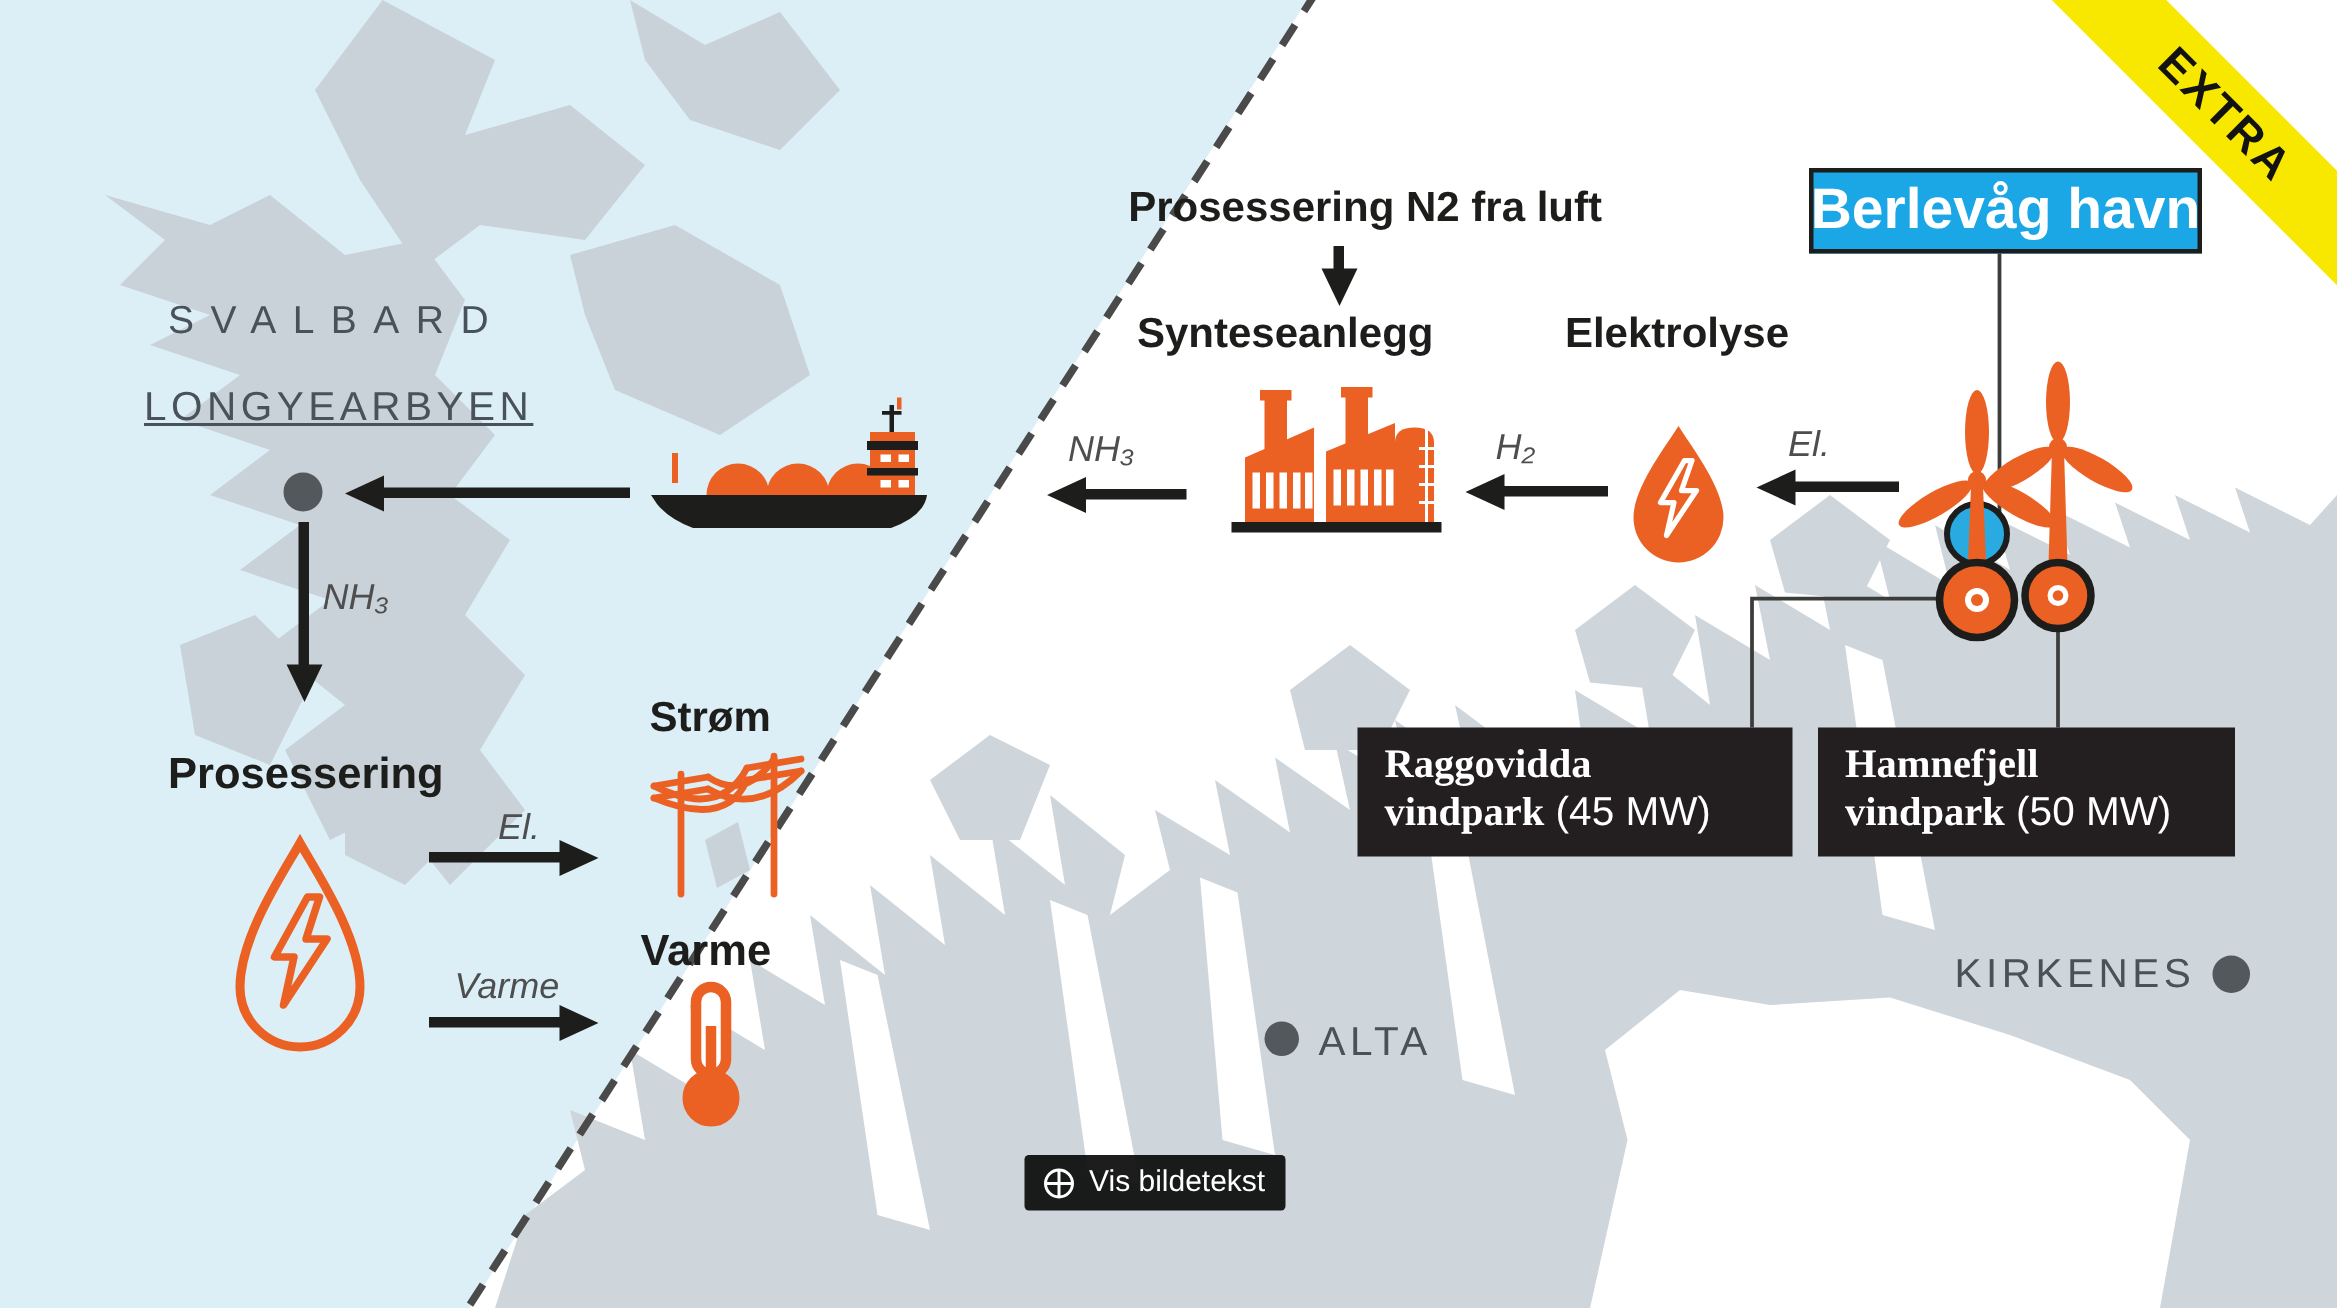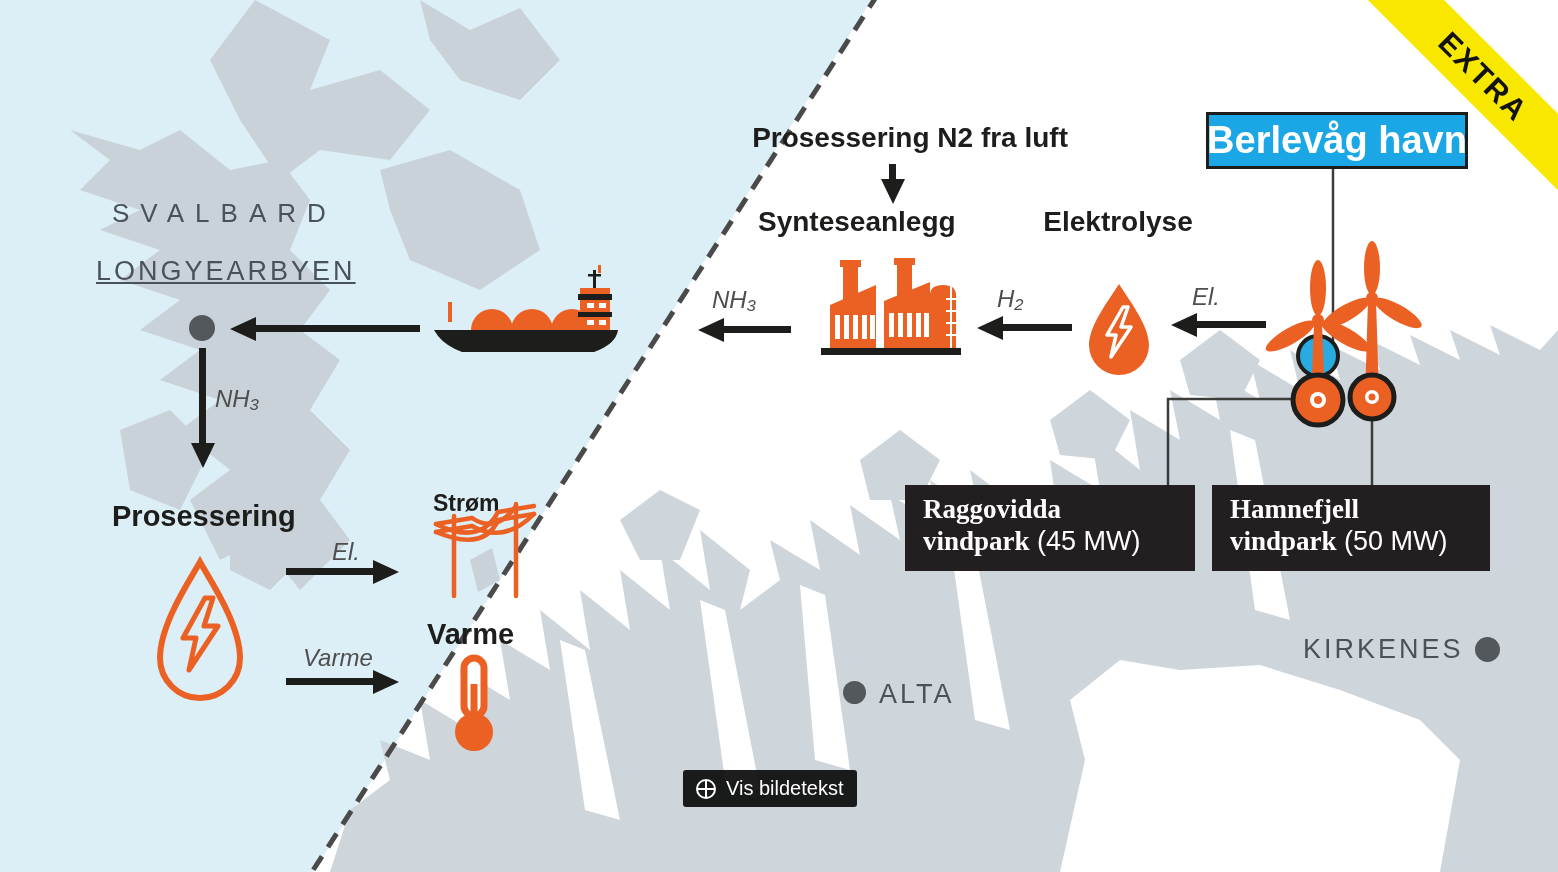--- a/index.html
+++ b/index.html
@@ -118,21 +118,21 @@
 
   <div class="h1" style="left:112px;top:500px;font-size:29px;">Prosessering</div>
 
   <svg class="abs" style="left:148px;top:556px;" width="104" height="150" viewBox="0 0 104 150">
     <path d="M52,6 C42,24 12,68 12,102 a40,40 0 0 0 80,0 C92,68 62,24 52,6 Z" fill="none" stroke="#eb6123" stroke-width="6"></path>
     <polygon points="57,42 35,82 48,82 41,114 70,70 56,70 65,42" fill="none" stroke="#eb6123" stroke-width="5" stroke-linejoin="round"></polygon>
   </svg>
 
   <div class="arr h head-right" style="left:286px;top:568px;width:88px;"></div>
   <div class="flow" style="left:332px;top:538px;">El.</div>
-  <div class="h1" style="left:433px;top:490px;font-size:23px;">Strøm</div>
+  <div class="h1" style="left:433px;top:462px;font-size:28px;">Strøm</div>
 
   <svg class="abs" style="left:420px;top:494px;" width="132" height="110" viewBox="0 0 132 110">
     <g stroke="#eb6123" stroke-width="4.5" fill="none" stroke-linecap="round">
       <line x1="34" y1="22" x2="34" y2="102"></line>
       <line x1="96" y1="10" x2="96" y2="102"></line>
       <line x1="16" y1="30" x2="52" y2="24"></line>
       <line x1="16" y1="38" x2="52" y2="32"></line>
       <line x1="78" y1="18" x2="114" y2="12"></line>
       <line x1="78" y1="26" x2="114" y2="20"></line>
       <path d="M16,30 Q60,52 78,18"></path>

